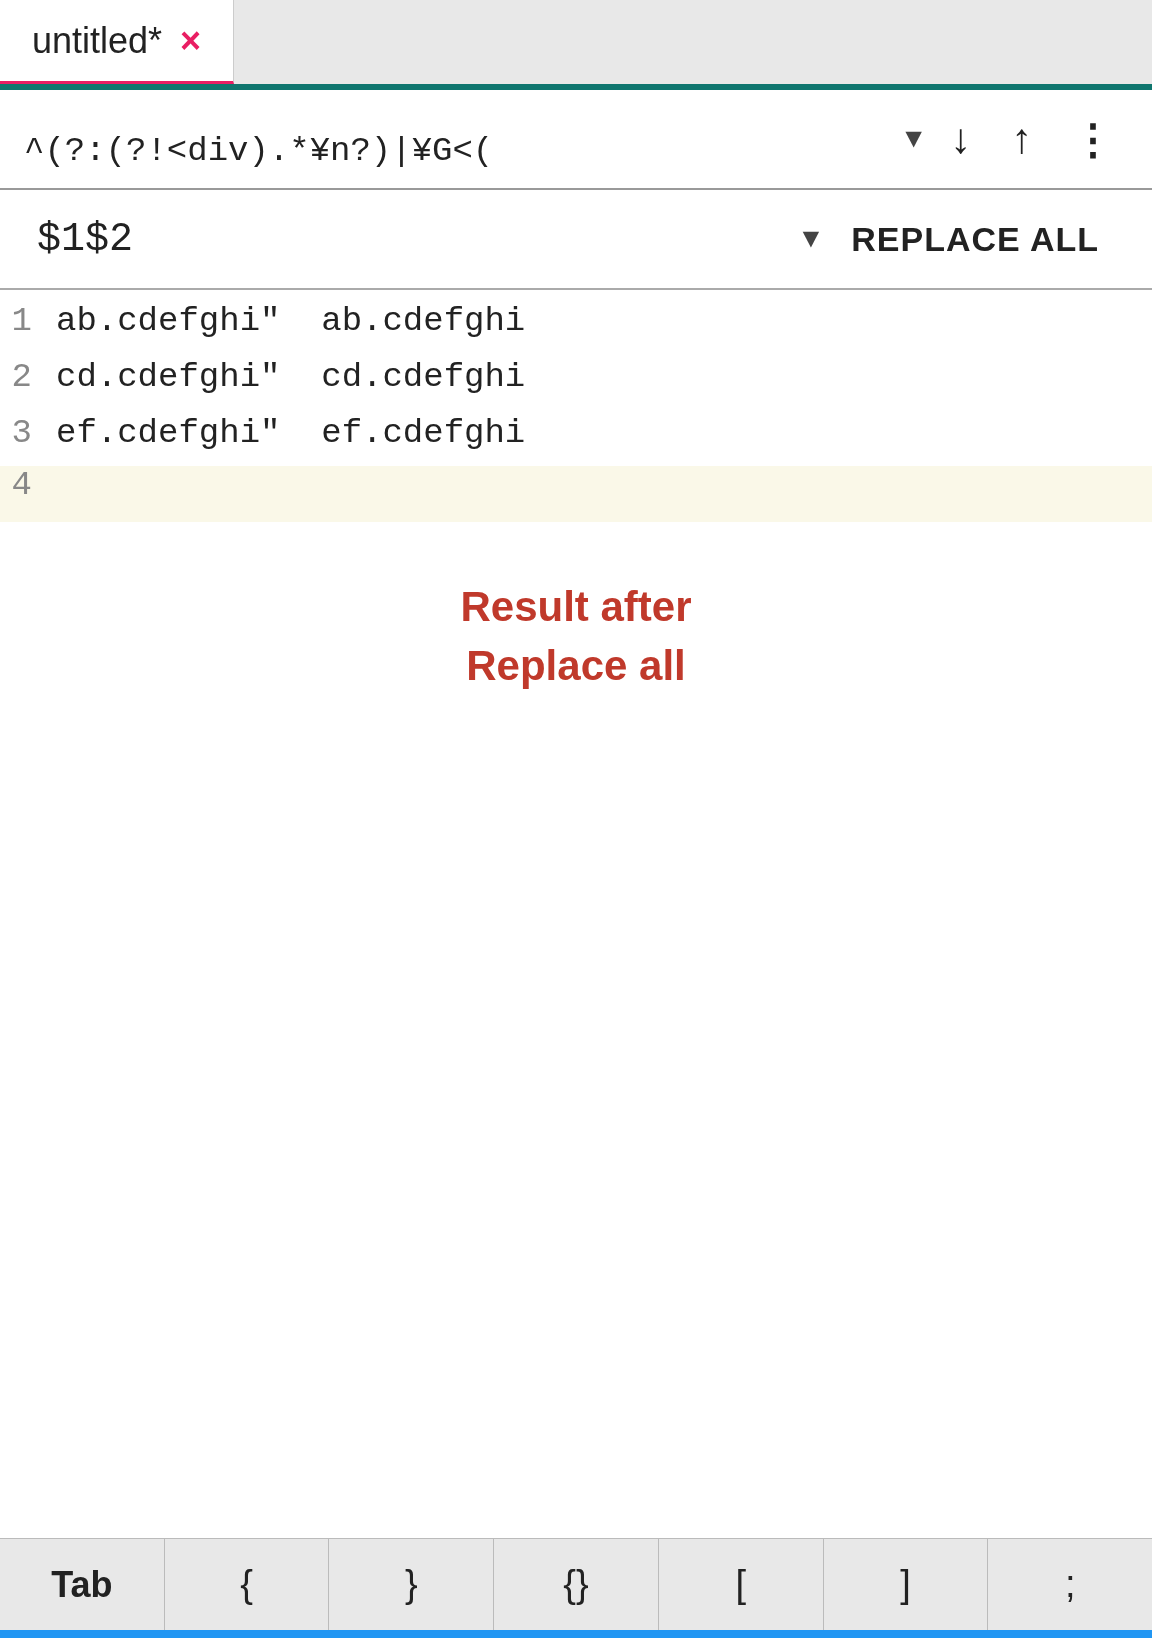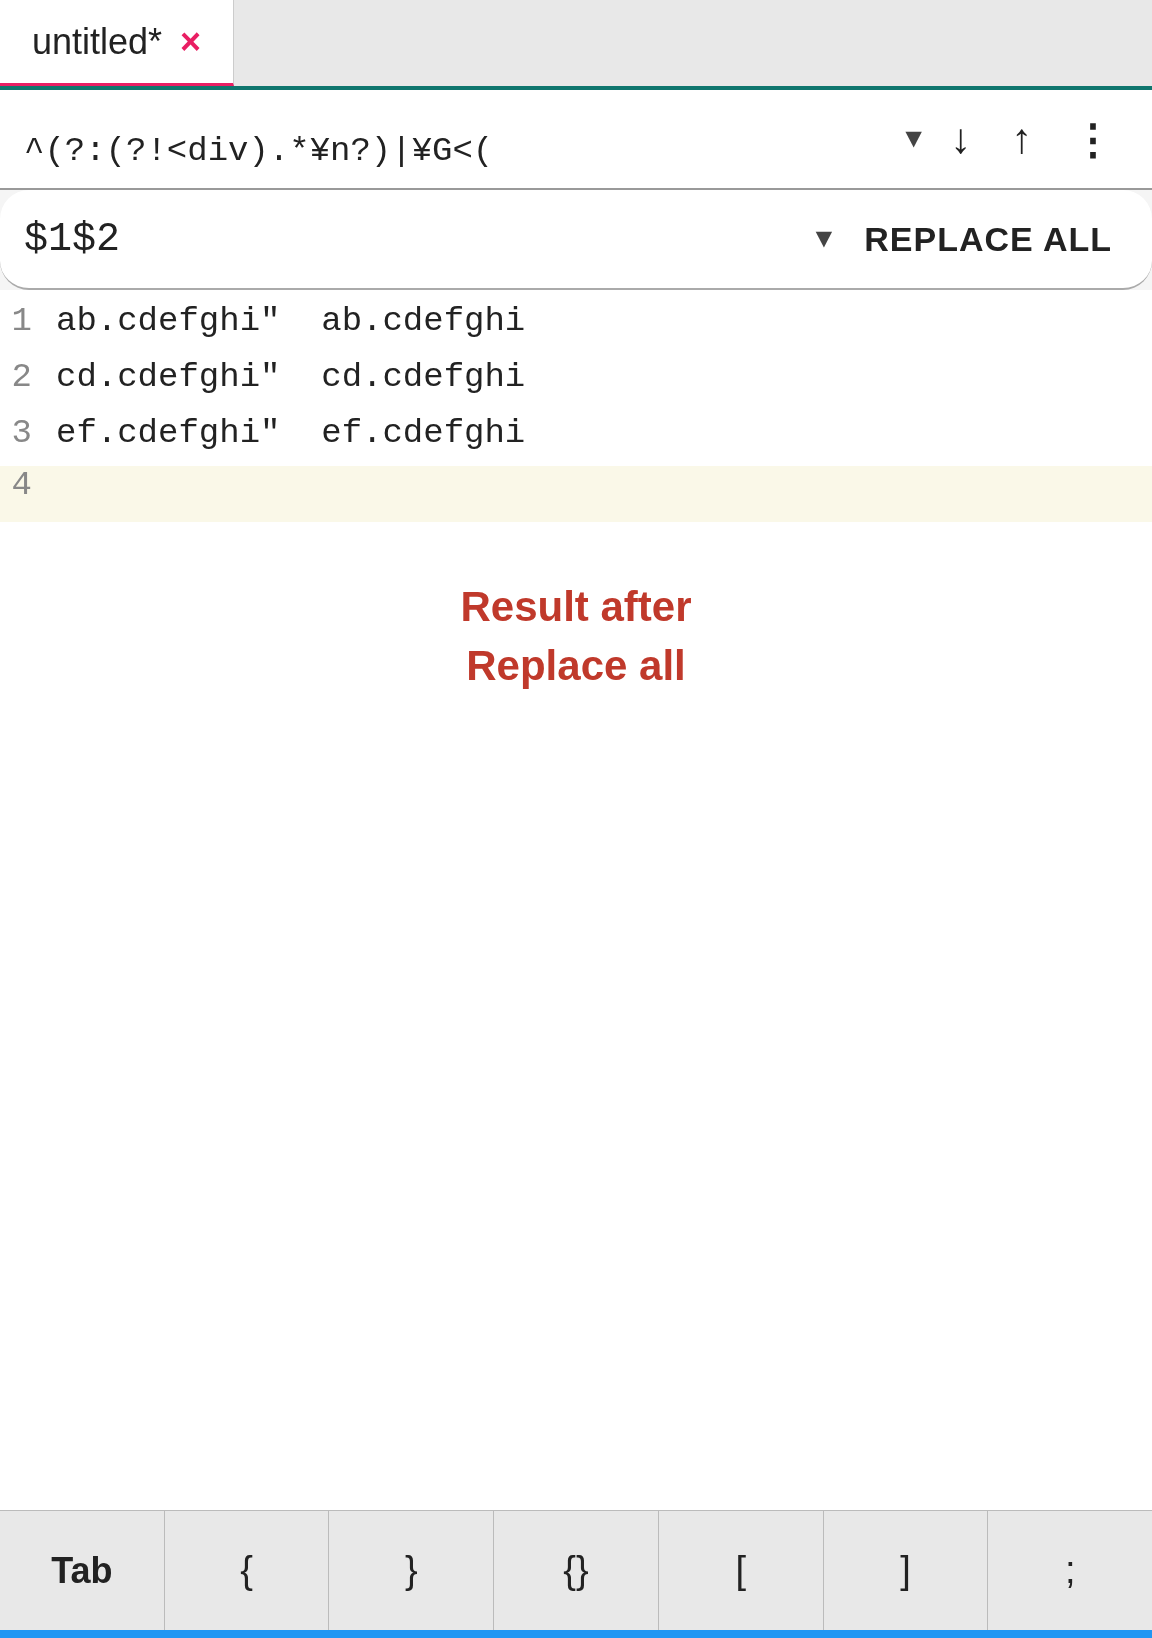--- a/index.html
+++ b/index.html
@@ -12,21 +12,21 @@
       display: flex;
       flex-direction: column;
     }
 
     
     .tab-bar {
       display: flex;
       align-items: stretch;
       background: #e8e8e8;
       height: 90px;
-      border-bottom: 4px solid #0f766e;
+      border-bottom: 6px solid #0f766e;
     }
 
     .tab-active {
       display: flex;
       align-items: center;
       background: #ffffff;
       padding: 0 32px;
       border-right: 1px solid #ccc;
       border-bottom: 3px solid #e91e63;
       gap: 18px;
@@ -105,25 +105,24 @@
       font-family: sans-serif;
       font-weight: 700;
       letter-spacing: 2px;
     }
 
     
     .replace-bar {
       display: flex;
       align-items: center;
       background: #ffffff;
-      padding: 0 24px;
+      padding: 0 37px;
       height: 100px;
       border-bottom: 2px solid #aaa;
       gap: 16px;
-      border-radius: 29px;
     }
 
     .replace-input-wrapper {
       flex: 1;
       display: flex;
       align-items: center;
       gap: 8px;
     }
 
     .replace-input {
@@ -221,21 +220,21 @@
       font-weight: 700;
       color: #c0392b;
       line-height: 1.4;
     }
 
     
     .keyboard-bar {
       display: flex;
       align-items: stretch;
       background: #e0e0e0;
-      height: 120px;
+      height: 92px;
       border-top: 1px solid #bbb;
     }
 
     .key-btn {
       flex: 1;
       display: flex;
       align-items: center;
       justify-content: center;
       font-family: sans-serif;
       font-size: 38px;

